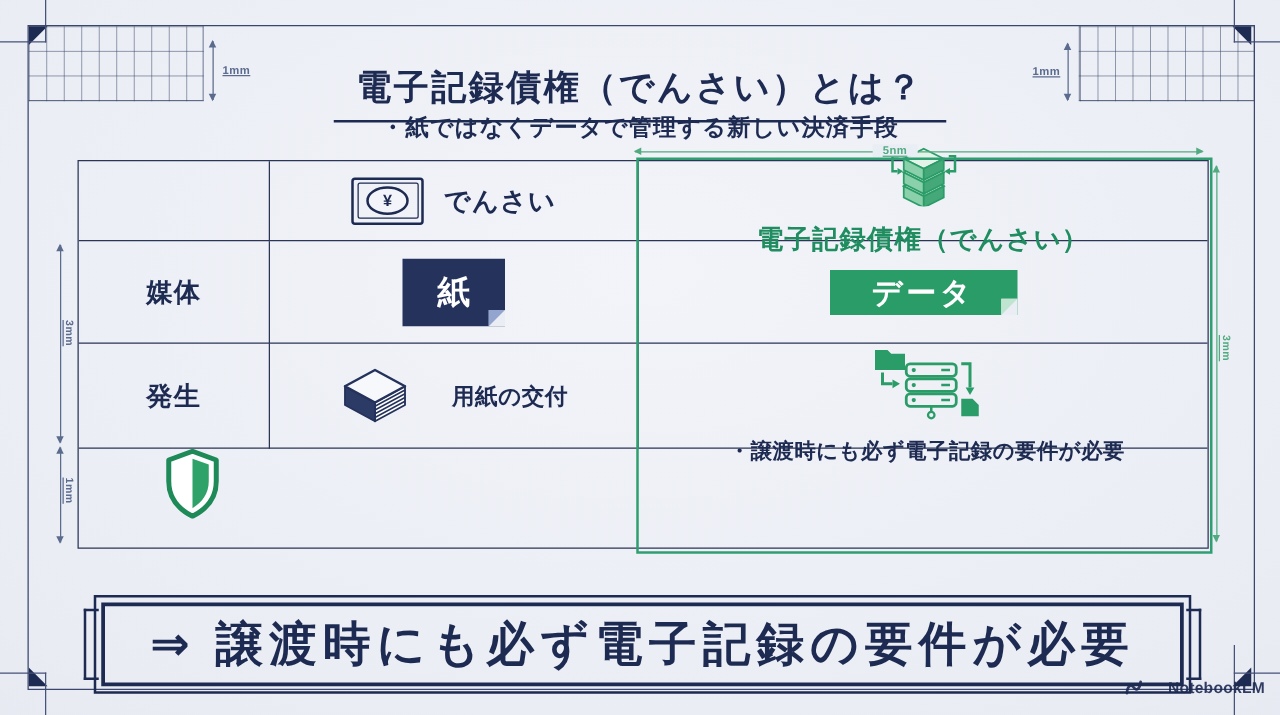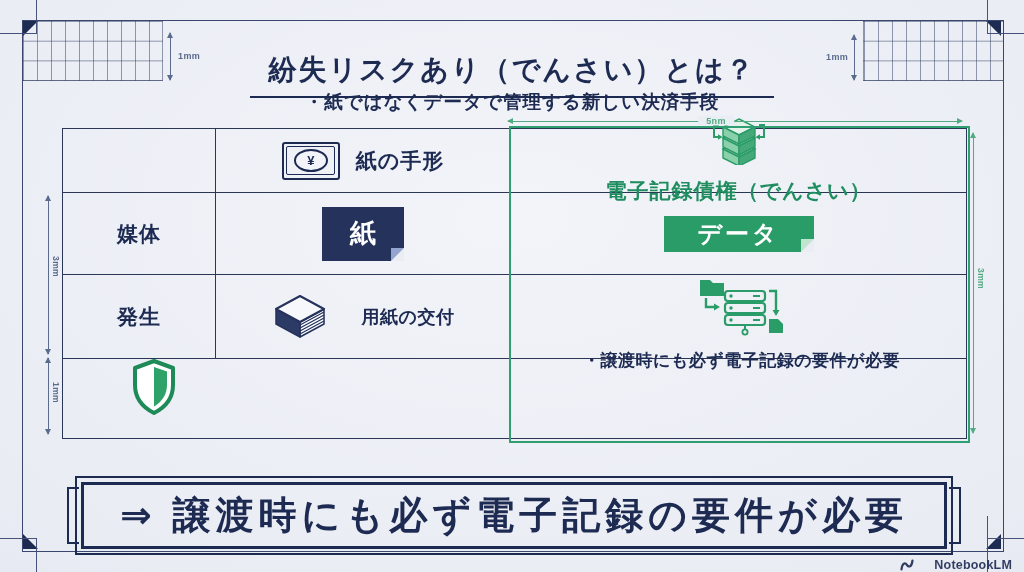--- a/index.html
+++ b/index.html
@@ -68,36 +68,36 @@
   .vdim::before{content:"";position:absolute;left:-3.7px;top:-1px;width:0;height:0;
     border-left:3px solid transparent;border-right:3px solid transparent;border-bottom:6px solid var(--c,#5b6b8e);}
   .vdim::after{content:"";position:absolute;left:-3.7px;bottom:-1px;width:0;height:0;
     border-left:3px solid transparent;border-right:3px solid transparent;border-top:6px solid var(--c,#5b6b8e);}
   .hdim{position:absolute;height:0;border-top:1.2px solid var(--c,#52ab80);}
   .hdim::before{content:"";position:absolute;left:-1px;top:-3.7px;width:0;height:0;
     border-top:3px solid transparent;border-bottom:3px solid transparent;border-right:6px solid var(--c,#52ab80);}
   .hdim::after{content:"";position:absolute;right:-1px;top:-3.7px;width:0;height:0;
     border-top:3px solid transparent;border-bottom:3px solid transparent;border-left:6px solid var(--c,#52ab80);}
   .dim-green{--c:#52ab80;}
-  .dim-label{position:absolute;font-size:9px;font-weight:bold;color:#5b6b8e;letter-spacing:.4px;}
+  .dim-label{position:absolute;font-size:9px;font-weight:bold;color:#5b6b8e;letter-spacing:.4px;text-decoration:underline;}
   .dim-label.vert{writing-mode:vertical-rl;}
   .dim-label.green{color:#52ab80;}
   .dim-label.on-line{background:#e9edf4;padding:0 8px;transform:translate(-50%,-55%);}
 
   
   .banner{position:absolute;left:75px;top:476px;width:874px;height:75px;border:2px solid #1d2a52;
     display:flex;align-items:center;justify-content:center;}
   .banner::before{content:"";position:absolute;inset:4px;border:3px solid #1d2a52;}
   .banner-text{position:relative;font-size:38px;font-weight:bold;letter-spacing:5px;color:#1d2a52;white-space:nowrap;}
   .bracket{position:absolute;top:9px;bottom:9px;width:10px;border:2px solid #1d2a52;}
   .bracket-left{left:-10px;border-right:none;}
   .bracket-right{right:-10px;border-left:none;}
 
   
-  .watermark{position:absolute;right:12px;bottom:0;display:flex;gap:20px;
+  .watermark{position:absolute;right:12px;bottom:15px;display:flex;gap:20px;
     color:#1d2a52;opacity:.9;}
   .watermark-label{font-size:12.5px;font-weight:bold;letter-spacing:.2px;}
 
   svg{flex:0 0 auto;display:block;}
 </style>
 </head>
 <body>
 
 <div class="stage">
 
@@ -116,32 +116,32 @@
   <div class="tick" style="left:987px;top:516px;width:1px;height:56px;"></div>
   <div class="tick" style="left:987px;top:538px;width:37px;height:1px;"></div>
   <div class="frame"></div>
 
   <div class="vdim" style="left:170px;top:33px;height:47px;"></div>
   <span class="dim-label" style="left:178px;top:51px;">1mm</span>
   <div class="vdim" style="left:854px;top:35px;height:45px;"></div>
   <span class="dim-label" style="left:826px;top:52px;">1mm</span>
 
   <div class="title-wrap">
-    <h1 class="title">紛失リスクあり（でんさい）とは？</h1>
+    <h1 class="title">電子記録債権（でんさい）とは？</h1>
   </div>
   <div class="subtitle">・紙ではなくデータで管理する新しい決済手段</div>
 
   <div class="table">
     <div class="cell"></div>
 
     <div class="cell gap-md">
       <span class="banknote">
         <span class="yen-oval">¥</span>
       </span>
-      <span class="hdr-label navy">紙の手形</span>
+      <span class="hdr-label navy">でんさい</span>
     </div>
 
     <div class="cell gap-sm no-r">
       <svg width="56" height="48" viewBox="0 0 56 48">
         <g transform="translate(0,22)">
           <polygon points="28,2 44,10 28,18 12,10" fill="#e4f3ea" stroke="#2a9c68" stroke-width="1.4"></polygon>
           <polygon points="12,10 28,18 28,27 12,19" fill="#8ad0ab" stroke="#2a9c68" stroke-width="1.4"></polygon>
           <polygon points="44,10 28,18 28,27 44,19" fill="#44a878" stroke="#2a9c68" stroke-width="1.4"></polygon>
         </g>
         <g transform="translate(0,11)">

